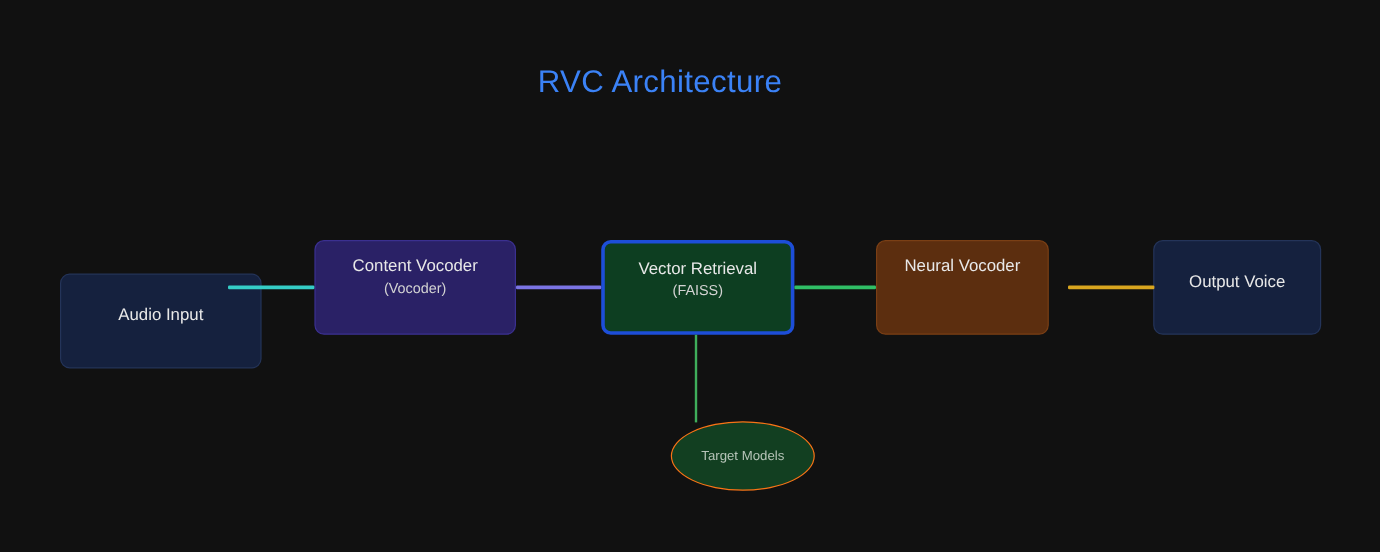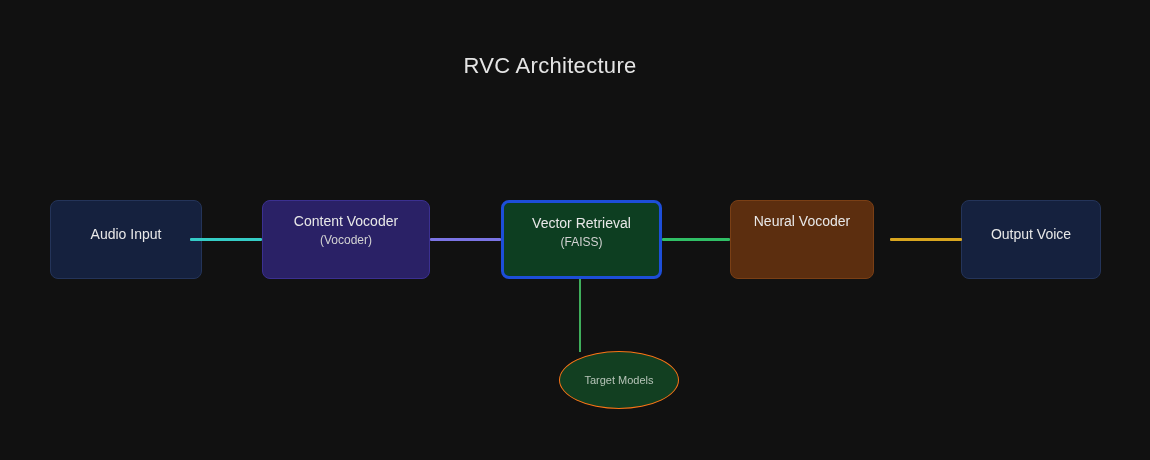--- a/index.html
+++ b/index.html
@@ -10,22 +10,22 @@
     height: 460px;
     background: #111111;
     overflow: hidden;
     font-family: "Liberation Sans", sans-serif;
   }
   .diagram-title {
     position: absolute;
     top: 53px;
     left: 550px;
     transform: translateX(-50%);
-    font-size: 22px;
-    color: #e5e5e5;
+    font-size: 26px;
+    color: #3b82f6;
     white-space: nowrap;
     letter-spacing: 0.3px;
   }
   .node {
     position: absolute;
     top: 200px;
     height: 79px;
     border-radius: 8px;
     display: flex;
     flex-direction: column;
@@ -44,21 +44,21 @@
     white-space: nowrap;
   }
   .pt-mid { padding-top: 25px; }   
   .pt-high { padding-top: 12px; }  
 
   .node-navy   { background: #15213e; border: 1px solid #243459; }
   .node-indigo { background: #2a2166; border: 1px solid #3b3090; }
   .node-green  { background: #0d3e21; border: 3px solid #1d4ed8; }
   .node-brown  { background: #5c2e0f; border: 1px solid #7a3f15; }
 
-  #node-audio-input      { left: 50px;  width: 152px; }
+  #node-audio-input      { left: 50px;  width: 168px; margin-top: 28px; }
   #node-content-encoder  { left: 262px; width: 168px; }
   #node-vector-retrieval { left: 501px; width: 161px; }
   #node-neural-vocoder   { left: 730px; width: 144px; }
   #node-output-voice     { left: 961px; width: 140px; }
 
   .edge-h {
     position: absolute;
     top: 238px;
     height: 3px;
     border-radius: 1px;

